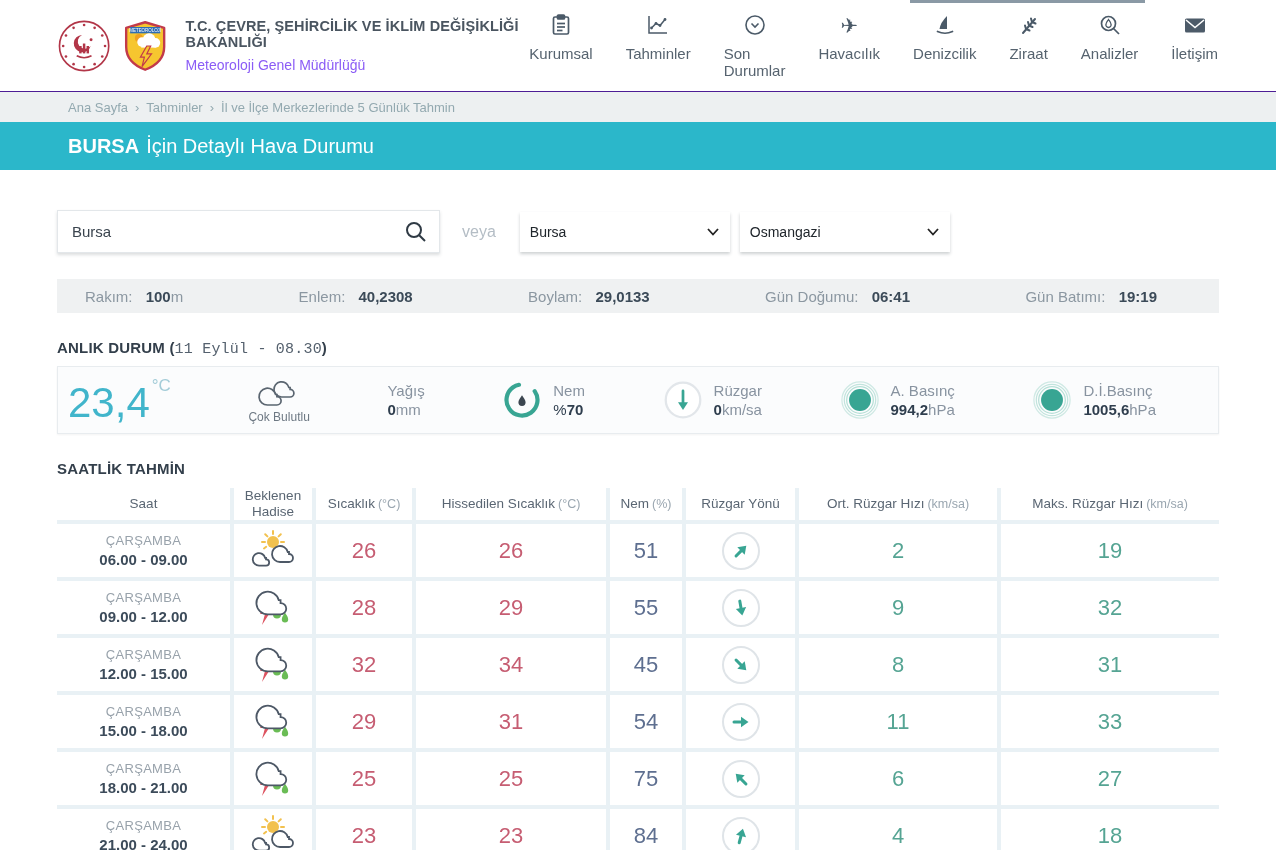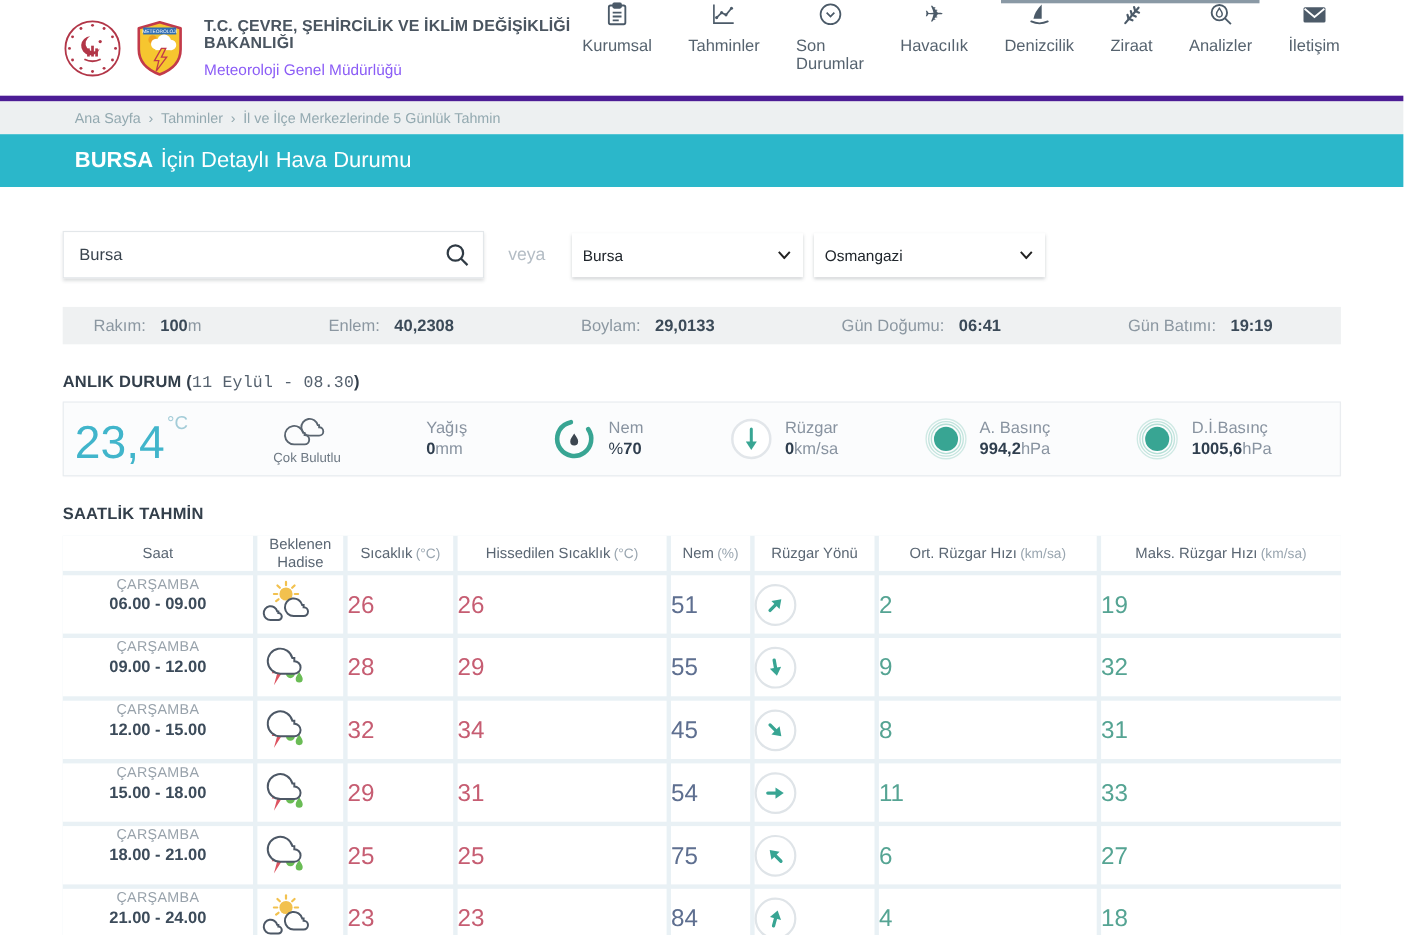--- a/index.html
+++ b/index.html
@@ -1,21 +1,21 @@
 <!DOCTYPE html>
 <html><head>
 <meta charset="utf-8">
 <style>
   * { box-sizing: border-box; margin:0; padding:0; }
   html,body { width:1276px; height:850px; overflow:hidden; background:#fff;
     font-family:"Liberation Sans", sans-serif; }
 
   
-  .top-header { height:92px; background:#fff; display:flex; 
-    padding:0 58px 0 57px; position:relative; border-bottom:5px solid #4c1d95; }
+  .top-header { height:92px; background:#fff; display:flex; align-items:center;
+    padding:0 58px 0 57px; position:relative; border-bottom:1px solid #4c1d95; }
   .topbar-indicator { position:absolute; top:0; left:910px; width:235px; height:3px; background:#8a99a5; }
   .brand { display:flex; align-items:center; gap:12px; cursor:pointer; }
   .brand-titles { margin-left:6px; }
   .brand-titles .t1 { font-size:14.5px; font-weight:bold; color:#4a5560; letter-spacing:.1px; }
   .brand-titles .t2 { font-size:14px; color:#8b5cf6; margin-top:7px; }
   .nav { margin-left:auto; display:flex; gap:33px; }
   .nav-item { display:flex; flex-direction:column; align-items:center; gap:9px;
     color:#56636f; font-size:15px; cursor:pointer; }
   .nav-item .nicon { height:24px; display:flex; align-items:flex-end; color:#4b5a68; font-size:21px; line-height:1; }
 
@@ -69,21 +69,21 @@
   .m-value .unit { font-weight:normal; color:#8893a0; }
   .m-value .pre { font-weight:normal; color:#2f3e4e; }
 
   
   .htable { margin-top:11px; display:grid;
     grid-template-columns:173px 78px 96px 190px 72px 109px 198px 218px;
     gap:4px; background:#e9f1f5; }
   .th { background:#fff; height:32px; display:flex; align-items:center; justify-content:center;
     font-size:13.5px; color:#5a6673; text-align:center; line-height:1.15; padding:0 4px; }
   .th .unit { color:#9aa6b0; font-size:12.5px; margin-left:3px; }
-  .td { background:#fff; height:53px; display:flex; align-items:center; }
+  .td { background:#fff; height:53px; display:flex; align-items:center; justify-content:center; }
   .td.saat { flex-direction:column; }
   .td .day { font-size:13px; color:#98a2ab; letter-spacing:.3px; }
   .td .time { font-size:15px; font-weight:bold; color:#3c4b5a; margin-top:3px; }
   .td.temp { font-size:22px; color:#c65d72; }
   .td.hum  { font-size:22px; color:#5e6f90; }
   .td.spd  { font-size:22px; color:#55a493; }
   .dir-circle { width:38px; height:38px; border:2px solid #dfe4e8; border-radius:50%;
     display:flex; align-items:center; justify-content:center; background:#fff; }
   .dir-circle svg { display:block; }
 </style>

